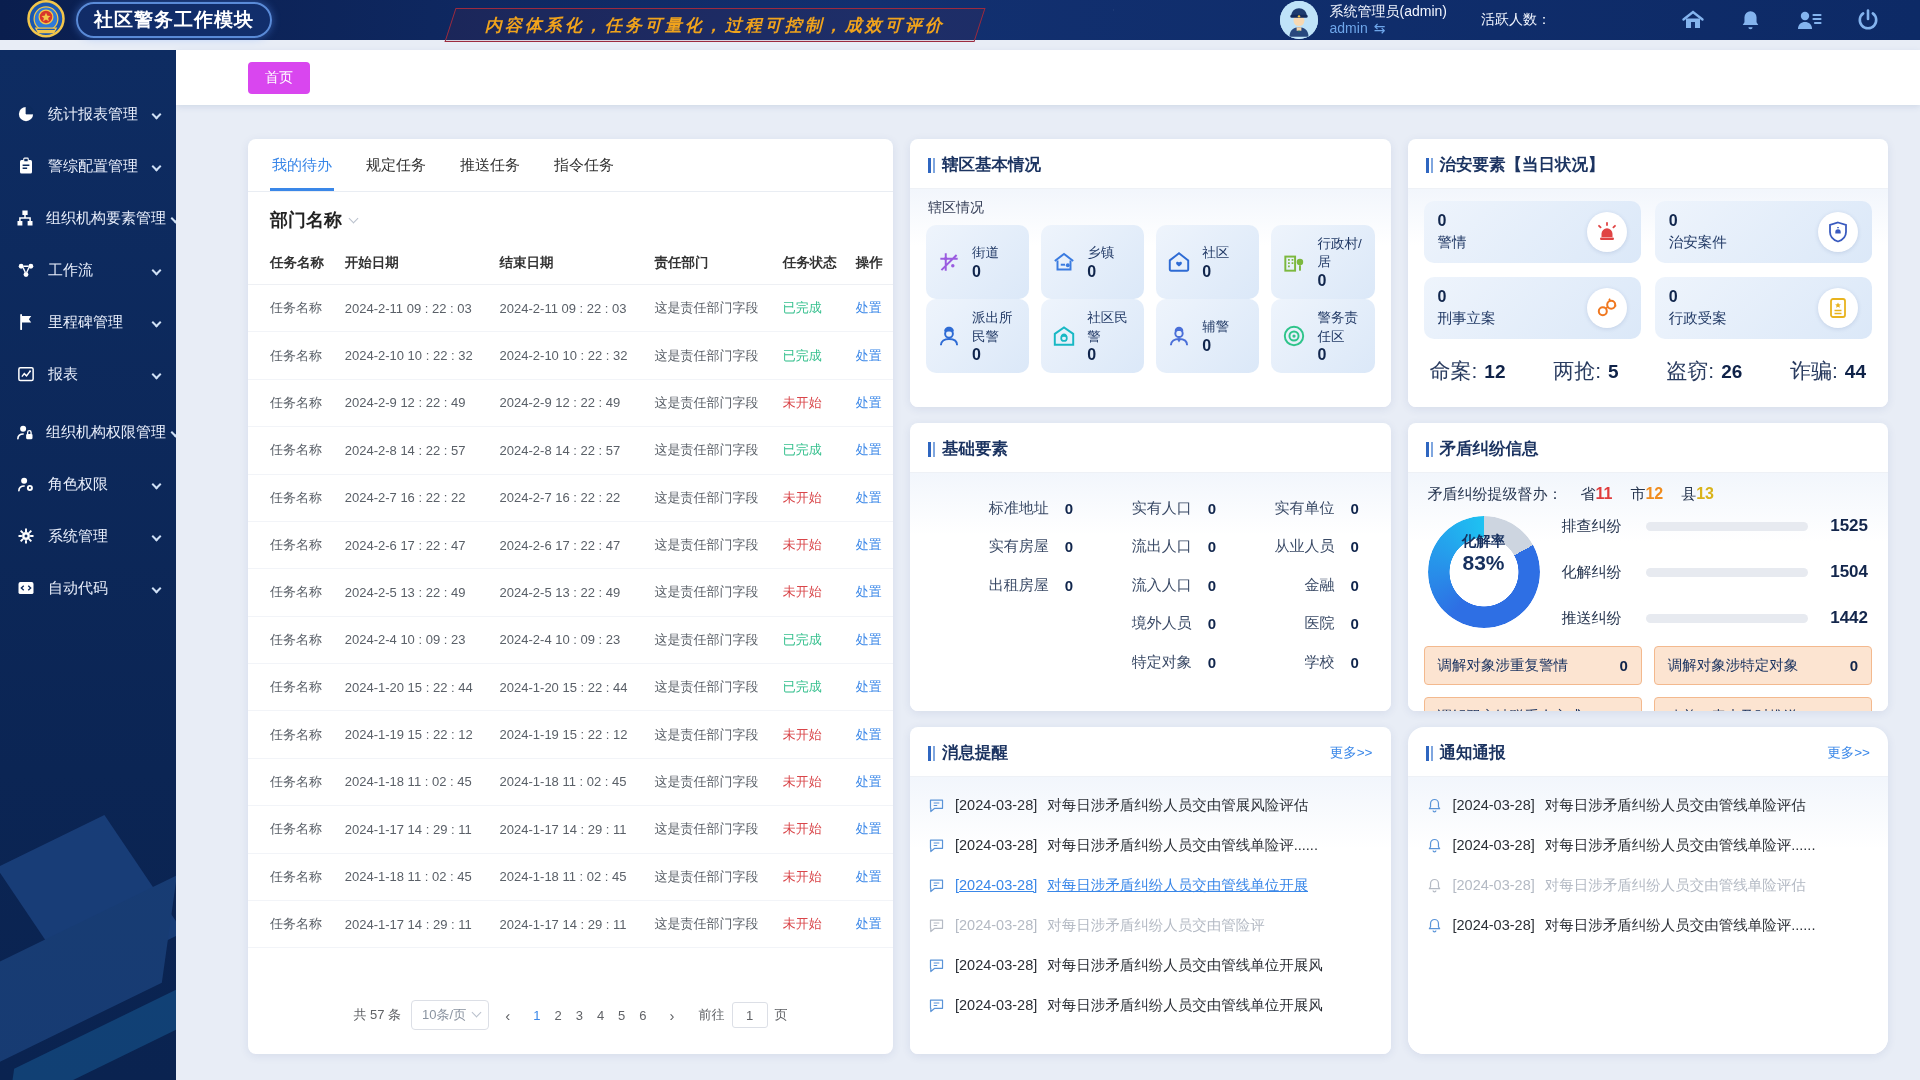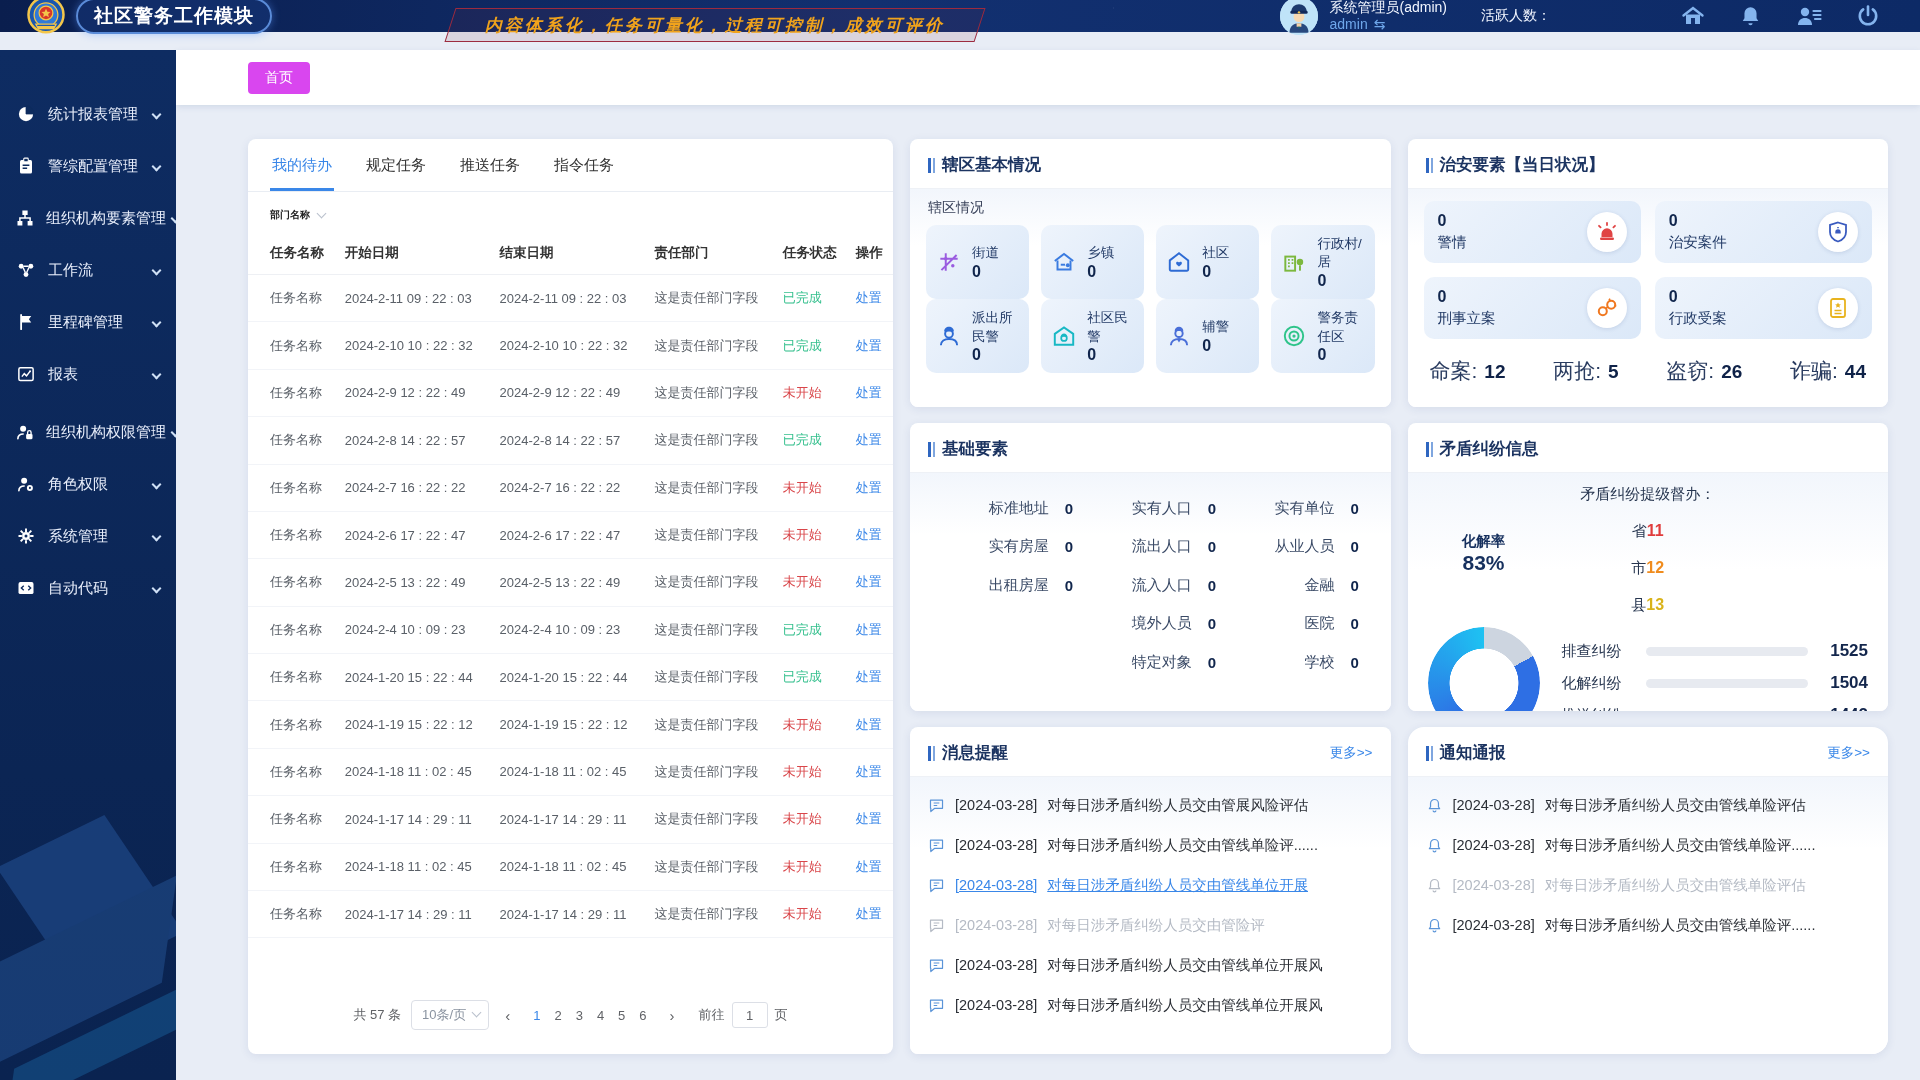--- a/index.html
+++ b/index.html
@@ -1,20 +1,20 @@
 <!DOCTYPE html>
 <html><head>
 <meta charset="utf-8">
 <style>
   * { margin:0; padding:0; box-sizing:border-box; }
   html,body { width:1920px; height:1080px; overflow:hidden;
     font-family:"Liberation Sans","DejaVu Sans",sans-serif; background:#e8edf6; }
 
   
-  .topbar { position:absolute; top:0; left:0; width:1920px; height:32px;
+  .topbar { position:absolute; top:0; left:0; width:1920px; height:40px;
     background:linear-gradient(90deg,#0a1e4e 0%,#123070 45%,#0d2a66 100%);
     display:flex; align-items:center; z-index:30;
     background-image:radial-gradient(1px 1px at 12% 30%,rgba(255,255,255,.5),transparent 60%),
       radial-gradient(1px 1px at 33% 70%,rgba(255,255,255,.4),transparent 60%),
       radial-gradient(1px 1px at 58% 25%,rgba(255,255,255,.35),transparent 60%),
       radial-gradient(1.5px 1.5px at 80% 60%,rgba(255,255,255,.4),transparent 60%),
       linear-gradient(90deg,#0a1e4e 0%,#123070 45%,#0d2a66 100%); }
   .logo-wrap { display:flex; align-items:center; padding-left:26px; gap:10px; }
   .app-title { color:#fff; font-size:19px; font-weight:bold; letter-spacing:1px;
     border:2px solid #5a8bd8; border-radius:18px; padding:3px 16px;
@@ -75,21 +75,21 @@
 
   .col-left { flex:0 0 645px; }
   .col-mid, .col-right { flex:1; display:flex; flex-direction:column; gap:16px; }
 
   
   .todo { height:100%; }
   .tabs-row { display:flex; padding:0 22px; border-bottom:1px solid #e9edf3; }
   .ttab { font-size:15px; color:#333; padding:17px 2px 13px; margin-right:30px;
     cursor:pointer; border-bottom:3px solid transparent; }
   .ttab.active { color:#3a87e8; border-bottom-color:#3a87e8; }
-  .dept-row { padding:16px 22px 4px; font-size:10px; font-weight:bold; color:#222;
+  .dept-row { padding:16px 22px 4px; font-size:18px; font-weight:bold; color:#222;
     display:flex; align-items:center; gap:8px; }
   .dept-chev { width:7px; height:7px; border-right:1.5px solid #b9c0cc;
     border-bottom:1.5px solid #b9c0cc; transform:rotate(45deg); margin-top:-3px; }
   table.task { width:100%; border-collapse:collapse; margin-top:6px; }
   table.task th { text-align:left; font-size:13.5px; color:#333; font-weight:bold;
     padding:12px 6px; border-bottom:1px solid #eef0f4; }
   table.task td { font-size:13px; color:#5a6068; padding:14.2px 6px;
     border-bottom:1px solid #f2f4f8; white-space:nowrap; }
   table.task th:first-child, table.task td:first-child { padding-left:22px; }
   .st-done { color:#35c08e; }
@@ -136,32 +136,32 @@
   .sec-ico { width:40px; height:40px; border-radius:50%; background:#fff;
     display:flex; align-items:center; justify-content:center;
     box-shadow:0 1px 4px rgba(40,70,130,.15); }
   .sec-stats { display:flex; justify-content:space-between; padding:18px 22px 0; }
   .ss-item { display:flex; align-items:baseline; gap:7px; }
   .ss-label { font-size:21px; color:#2a3c60; }
   .ss-val { font-size:19px; font-weight:bold; color:#0f2248; }
 
   
   .sup-line { padding:12px 20px 2px; font-size:15px; color:#26354f; display:flex;
-    align-items:center; gap:18px;flex-direction:column; }
+    align-items:center; gap:18px; }
   .sup-item b { font-size:16px; }
   .sup-0 b { color:#e03c3c; } .sup-1 b { color:#f08c1e; } .sup-2 b { color:#d9b31a; }
   .donut-row { display:flex; align-items:center; padding:10px 20px 4px; gap:22px; }
   .donut { width:112px; height:112px; border-radius:50%; position:relative; flex:0 0 112px;
     -webkit-mask:radial-gradient(closest-side,transparent 61%,#000 62%);
             mask:radial-gradient(closest-side,transparent 61%,#000 62%); }
   .donut-center { position:absolute; left:20px; top:24px; width:112px; height:112px;
     display:flex; flex-direction:column; align-items:center; justify-content:center; }
   .dc-label { font-size:14.5px; font-weight:bold; color:#16305e; }
   .dc-val { font-size:21px; font-weight:bold; color:#16305e; }
-  .bars { flex:1; display:flex; flex-direction:column; gap:12px; }
+  .bars { flex:1; display:flex; flex-direction:column; gap:26px; }
   .bar-row { display:flex; align-items:center; gap:10px; }
   .bar-label { font-size:15px; color:#26354f; flex:0 0 74px; }
   .bar-track { flex:1; height:9px; background:#e7eaf0; border-radius:5px; overflow:hidden; }
   .bar-fill { height:100%; border-radius:5px; }
   .bar-val { font-size:17px; font-weight:bold; color:#13264c; flex:0 0 50px; text-align:right; }
   .warn-grid { display:grid; grid-template-columns:1fr 1fr; gap:12px; padding:14px 16px 0; }
   .warn-btn { background:#fce4d1; border:1px solid #f3b98e; border-radius:4px;
     padding:9px 13px; display:flex; justify-content:space-between; align-items:center;
     cursor:pointer; }
   .warn-label { font-size:14.5px; color:#1c3461; }

